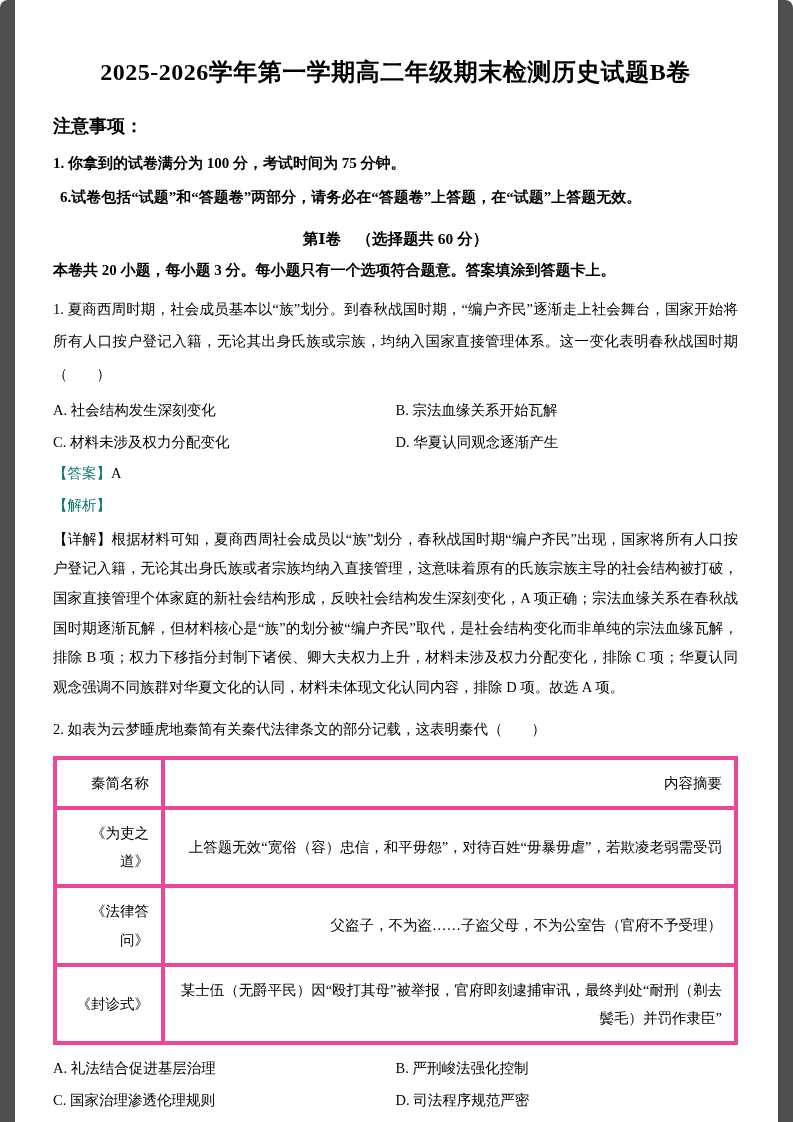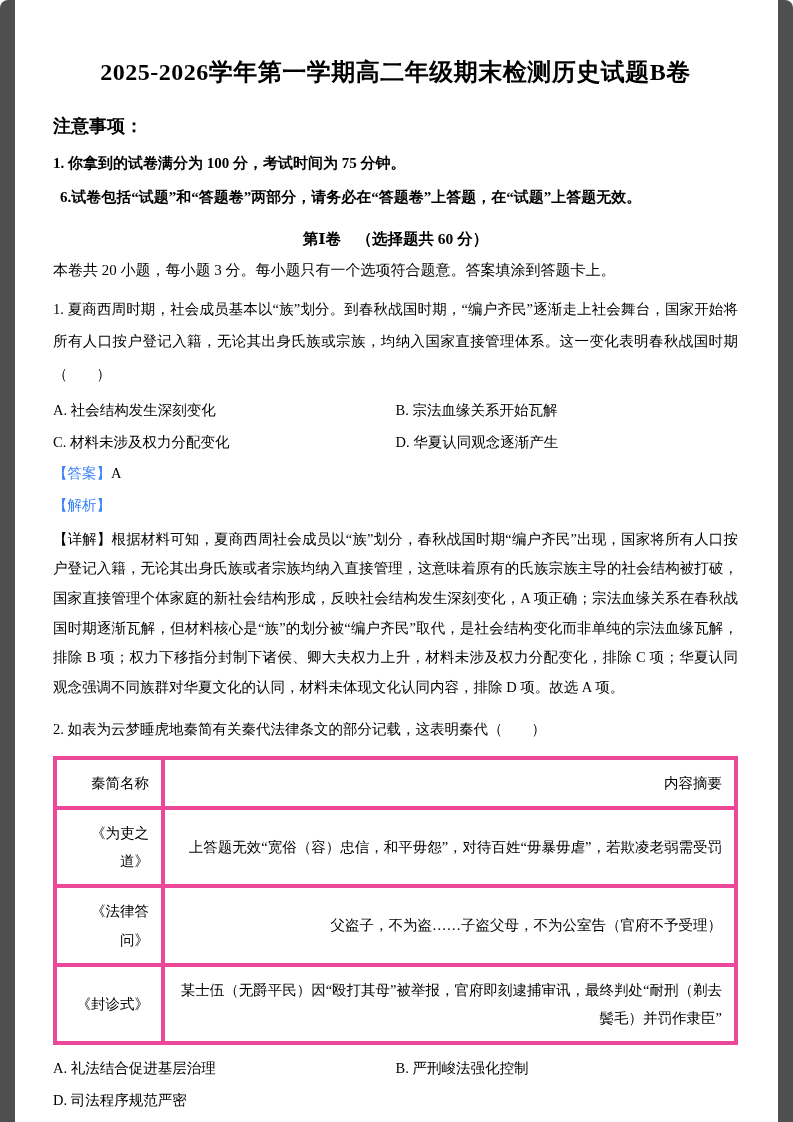--- a/index.html
+++ b/index.html
@@ -14,33 +14,33 @@
   .edge.left  { left:0;  border-top-left-radius:8px; }
   .edge.right { right:0; border-top-right-radius:8px; }
   .page { padding:56px 55px 48px 53px; }
 
   .title { font-size:24px; font-weight:bold; text-align:center; letter-spacing:0.5px; margin-bottom:20px; }
   .notice-heading { font-size:18px; font-weight:bold; line-height:2.1; }
   .notice-item { font-size:15px; font-weight:bold; line-height:2.3; text-align:justify; }
   .notice-item.indent { text-indent:7px; }
 
   .section-heading { font-size:15.5px; font-weight:bold; text-align:center; margin-top:8px; line-height:2.1; }
-  .section-instruction { font-size:15px; font-weight:normal; line-height:2.1; margin-bottom:6px; text-align:justify; }
+  .section-instruction { font-size:15px; font-weight:bold; line-height:2.1; margin-bottom:6px; text-align:justify; }
 
   .stem { font-size:14.5px; line-height:2.25; text-align:justify; }
 
   .options {
     display:grid; grid-template-columns:1fr 1fr;
     row-gap:13px; margin:10px 0 6px 0;
     font-size:14.5px;
   }
   .option { white-space:nowrap; }
 
   .answer-line, .analysis-line { font-size:14.5px; line-height:2.1; margin-top:2px; }
-  .blue { color:#3b82f6; }
+  .blue { color:#0f766e; }
 
   .detail { font-size:14.5px; line-height:2.05; text-align:justify; margin-top:4px; margin-bottom:10px; }
 
   .q2-stem { margin-top:4px; margin-bottom:10px; }
 
   table.law-table {
     width:100%; border-collapse:collapse; table-layout:fixed;
     font-size:14.5px; margin-bottom:14px;
   }
   table.law-table td {
@@ -102,17 +102,18 @@
         <tr>
           <td class="col-name">《封诊式》</td>
           <td>某士伍（无爵平民）因“殴打其母”被举报，官府即刻逮捕审讯，最终判处“耐刑（剃去鬓毛）并罚作隶臣”</td>
         </tr>
       </tbody>
     </table>
 
     <div class="options">
       <span class="option">A. 礼法结合促进基层治理</span>
       <span class="option">B. 严刑峻法强化控制</span>
+      <span class="option">C. 国家治理渗透伦理规则</span>
       <span class="option">D. 司法程序规范严密</span>
     </div>
 
   </div>
 </div>
 
 </body></html>

